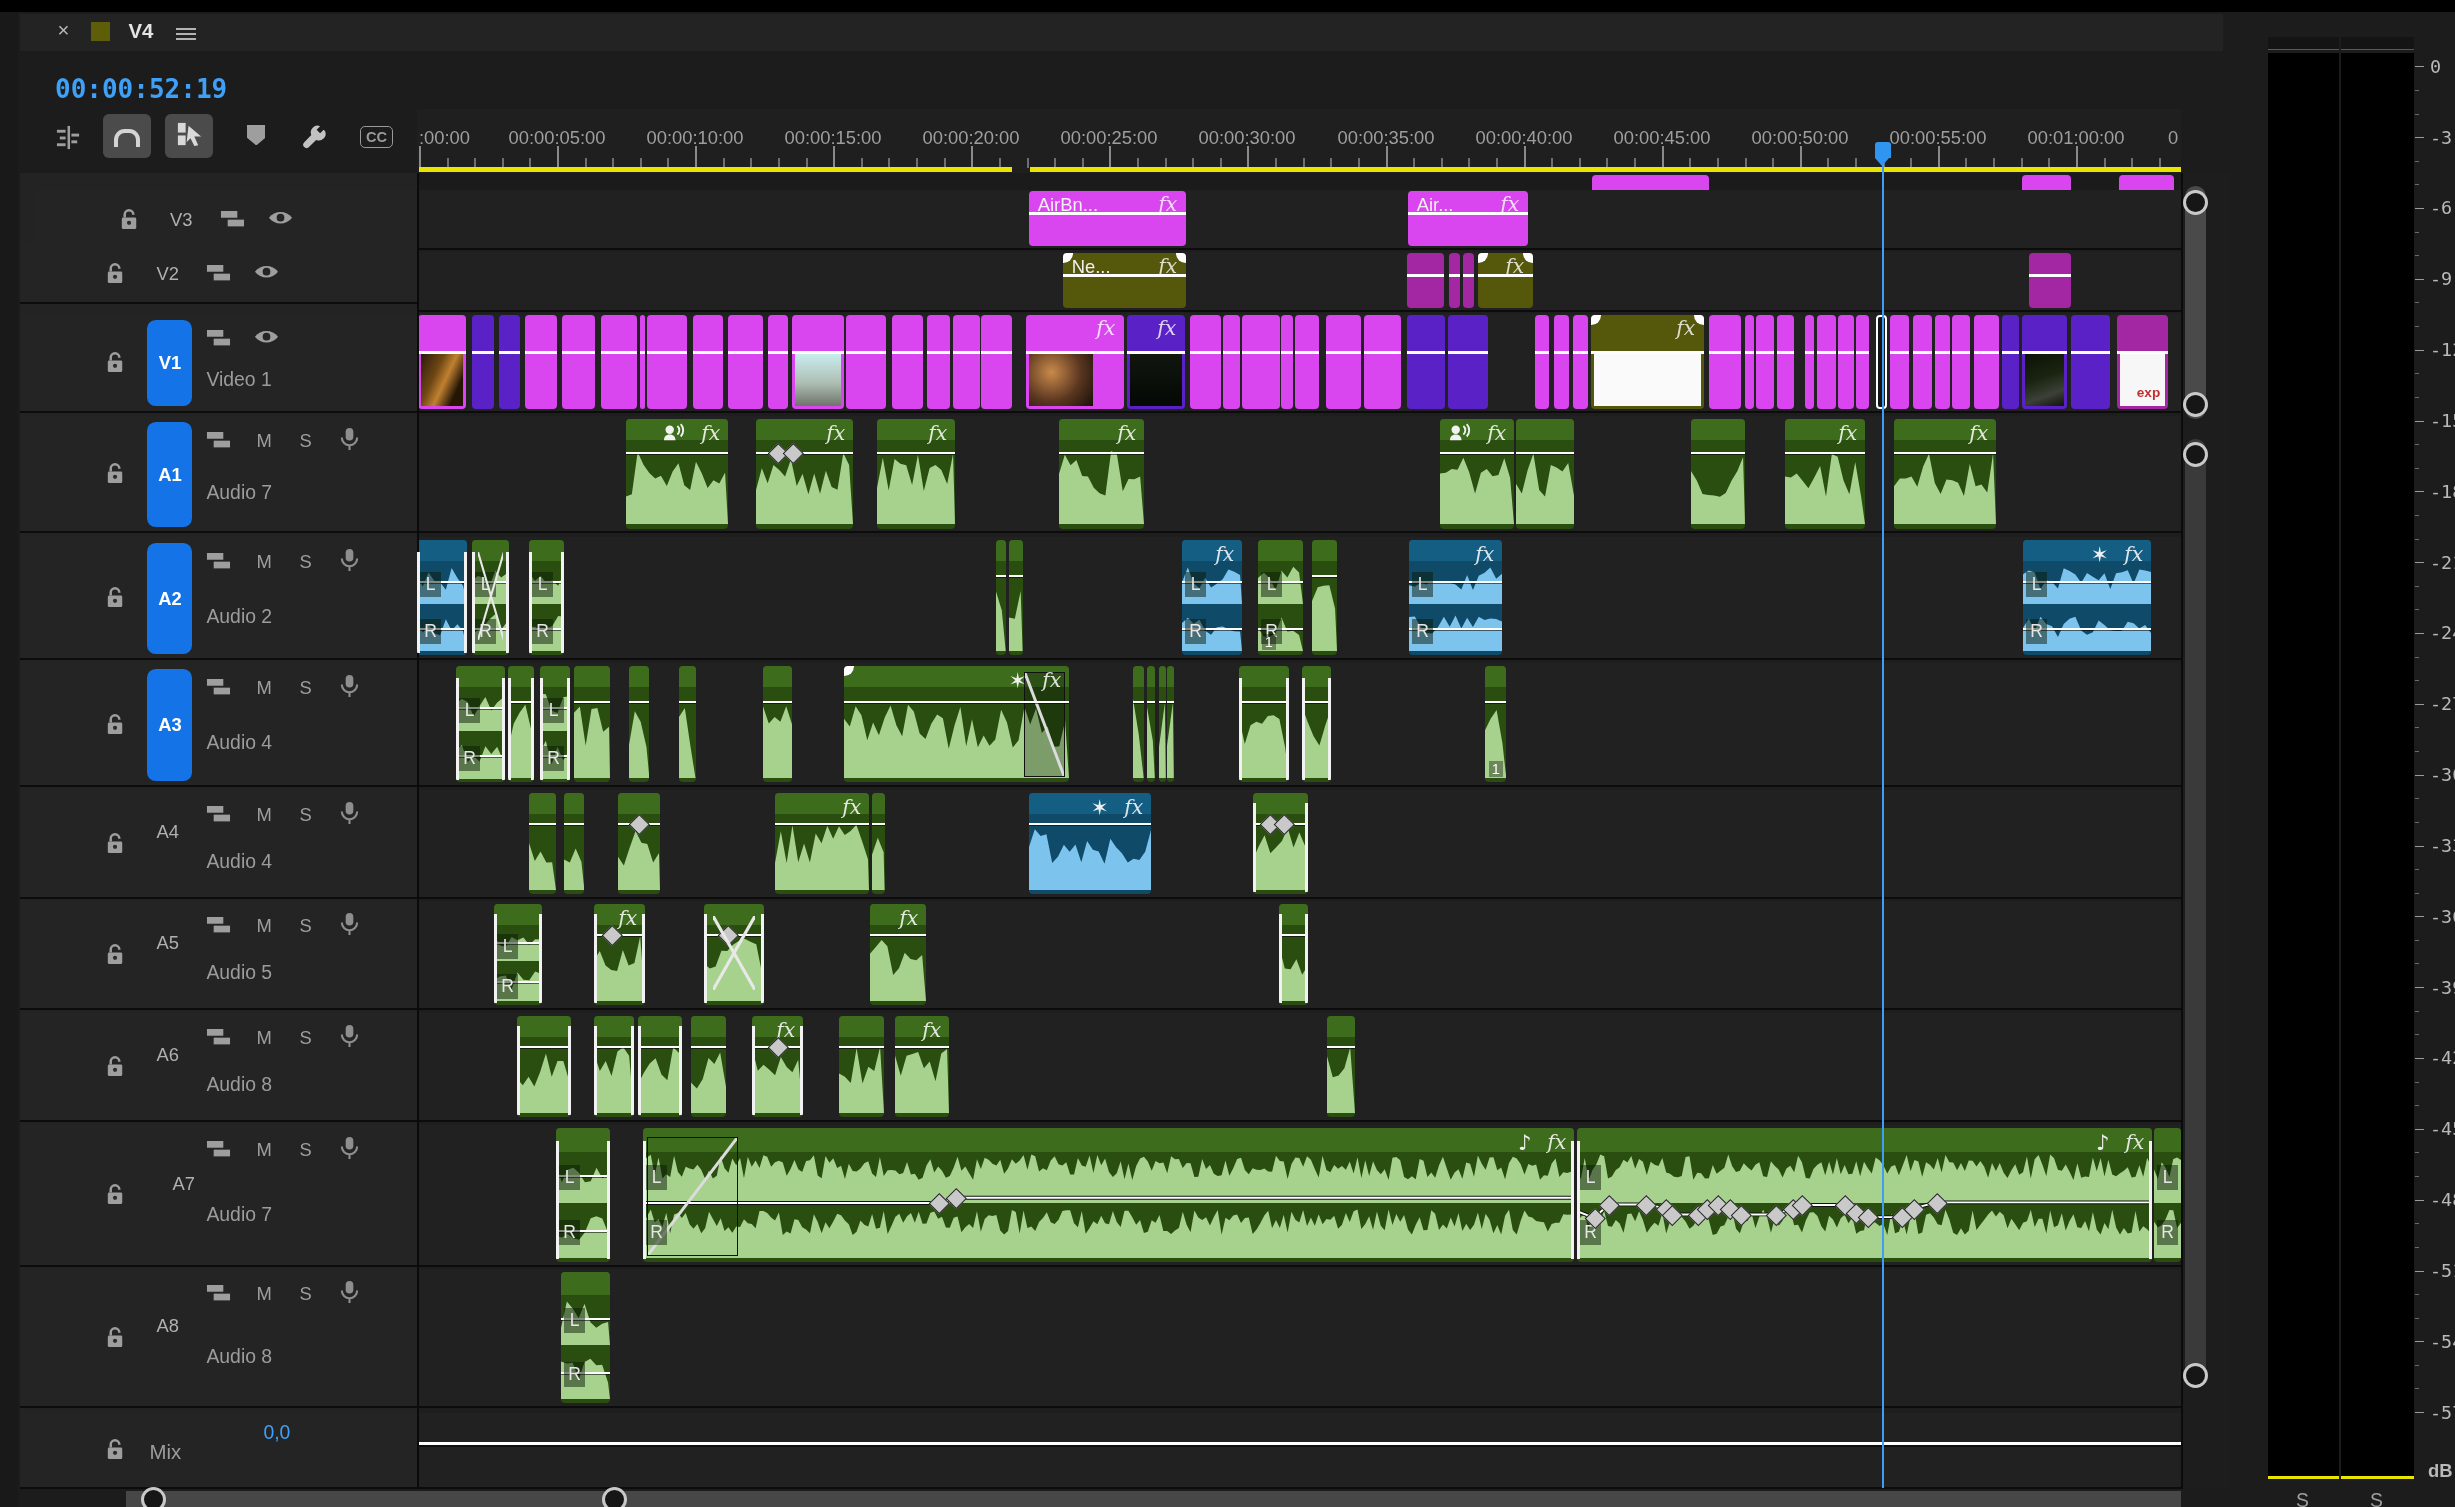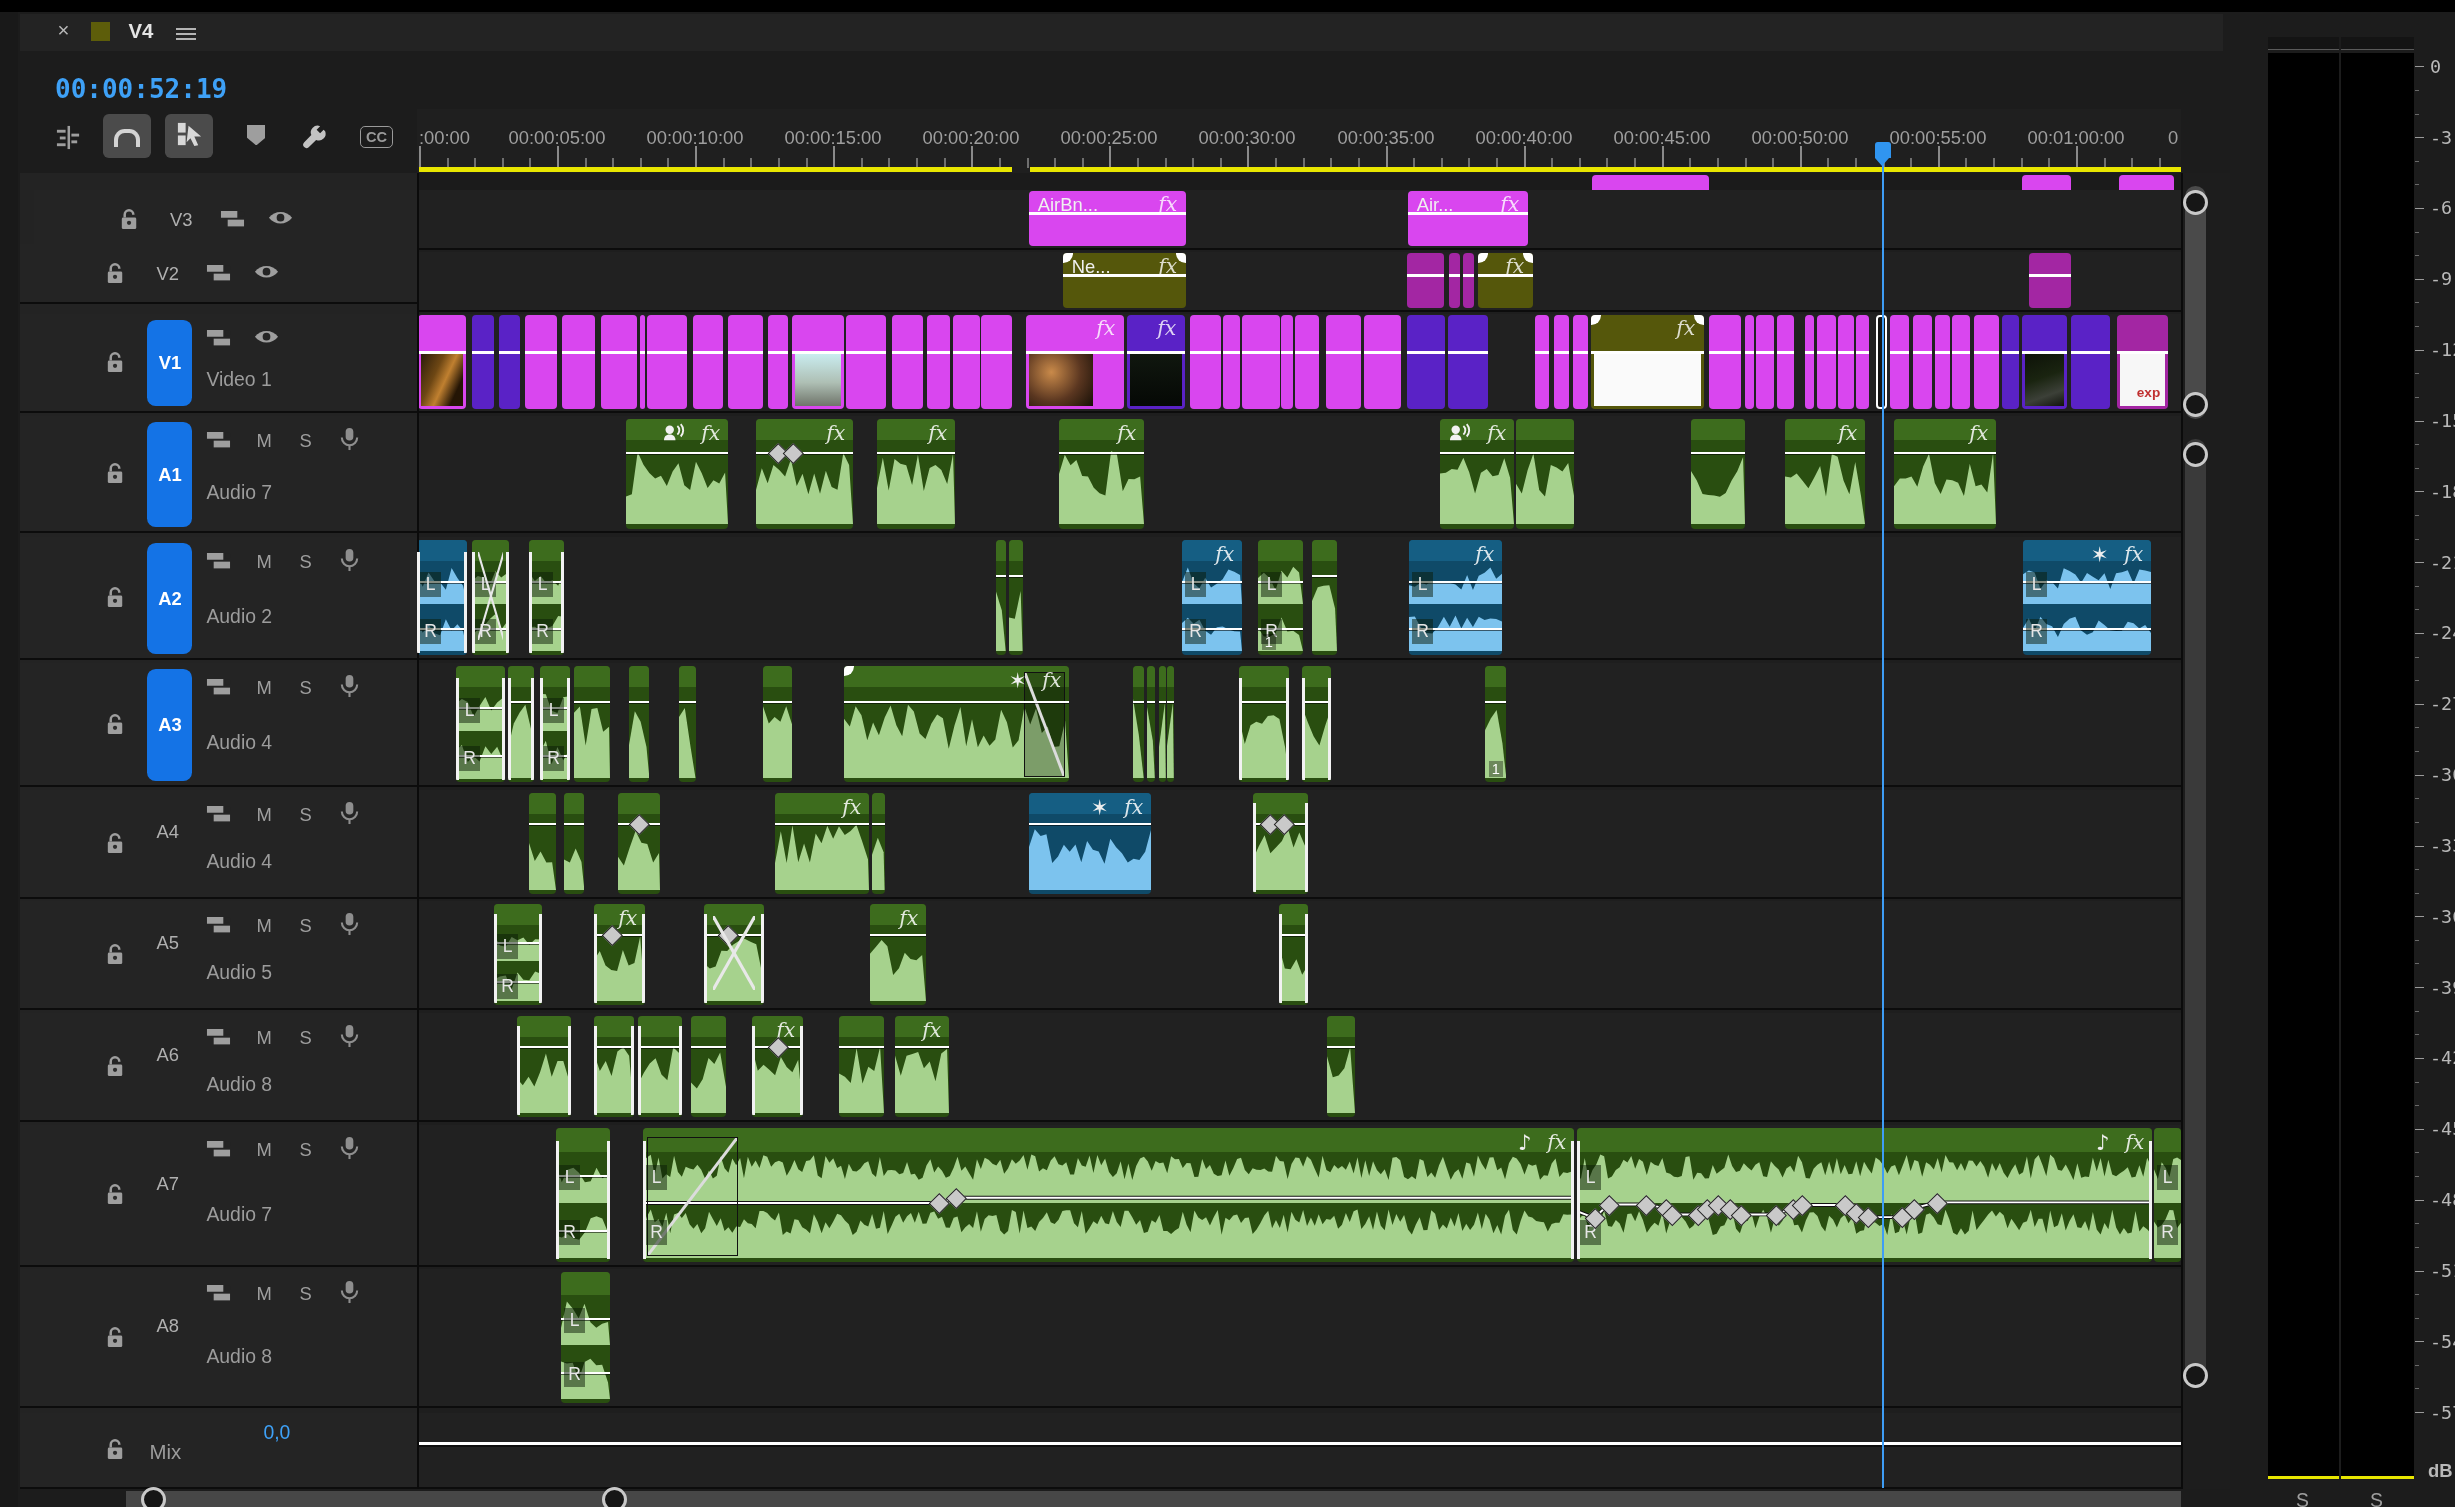--- a/index.html
+++ b/index.html
@@ -412,21 +412,21 @@
           </svg></div>
         <div class="tname" style="left: 186px; top: 60px;">Audio 8</div>
       </div>
       <div class="crow" style="left: 417px; top: 1013px; width: 1764px; height: 109px;"></div>
       <div class="hrow" style="left: 20.4px; top: 1125px; width: 397px; height: 142px;">
         <div style="position: absolute; left: 83px; top: 57px; width: 25px; height: 25px;"><svg width="25" height="25" viewBox="0 0 26 26">
             <path d="M8 11 V8 a4.5 4.5 0 0 1 9 0" fill="none" stroke="#9e9e9e" stroke-width="2.6"></path>
             <rect x="5" y="11" width="15" height="12" rx="1.5" fill="#9e9e9e"></rect>
             <circle cx="12.5" cy="16.5" r="2.2" fill="#2a2a2a"></circle>
           </svg></div>
-        <div class="badge-plain" style="left: 136px; top: 48px;">A7</div>
+        <div class="badge-plain" style="left: 152px; top: 48px;">A7</div>
         <div style="position: absolute; left: 186px; top: 13.6px; width: 25px; height: 19.4px;"><svg width="25" height="19.4" viewBox="0 0 26 20">
             <rect x="1" y="2" width="17" height="7" fill="#9e9e9e"></rect>
             <rect x="8" y="11" width="17" height="7" fill="#9e9e9e"></rect>
             <rect x="20" y="3" width="5" height="5" fill="#242424"></rect>
           </svg></div>
         <div class="msbtn" style="left: 236px; top: 13.6px;">M</div>
         <div class="msbtn" style="left: 279px; top: 13.6px;">S</div>
         <div style="position: absolute; left: 318px; top: 10.7px; width: 23px; height: 25px;"><svg width="23" height="25" viewBox="0 0 24 26">
             <rect x="8" y="1" width="8" height="13" rx="4" fill="#8e8e8e"></rect>
             <path d="M4 11 a8 8 0 0 0 16 0" fill="none" stroke="#8e8e8e" stroke-width="2.2"></path>

